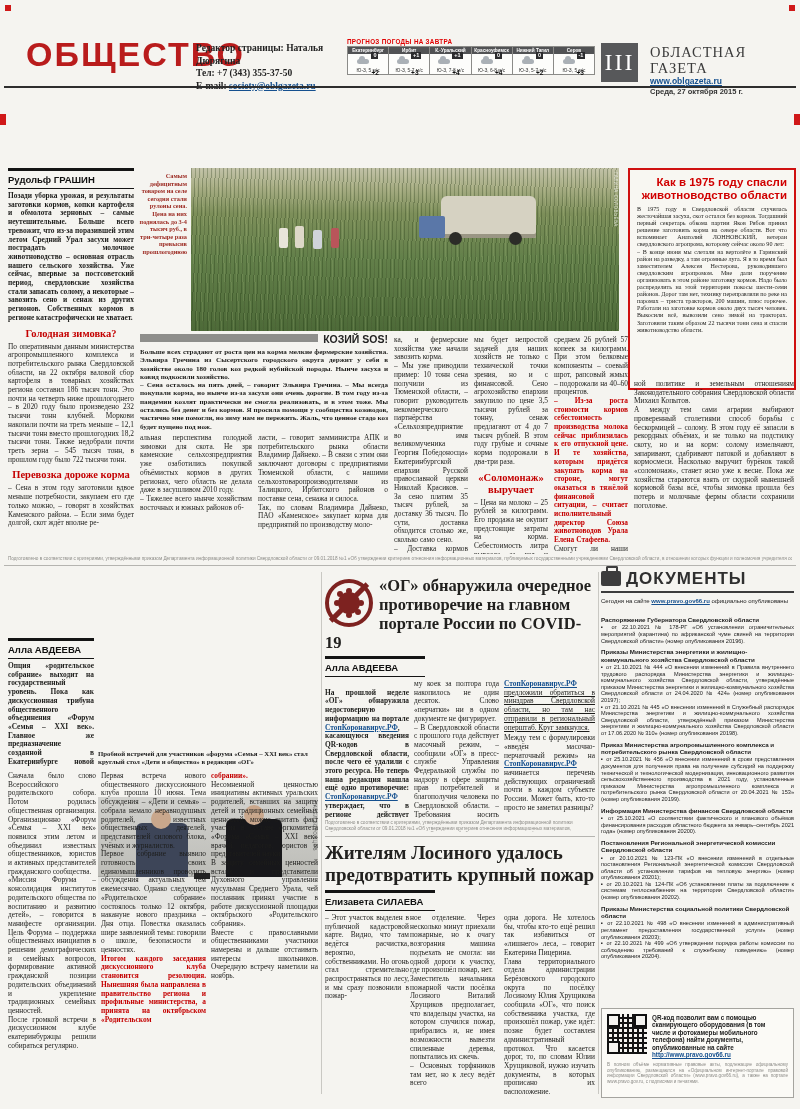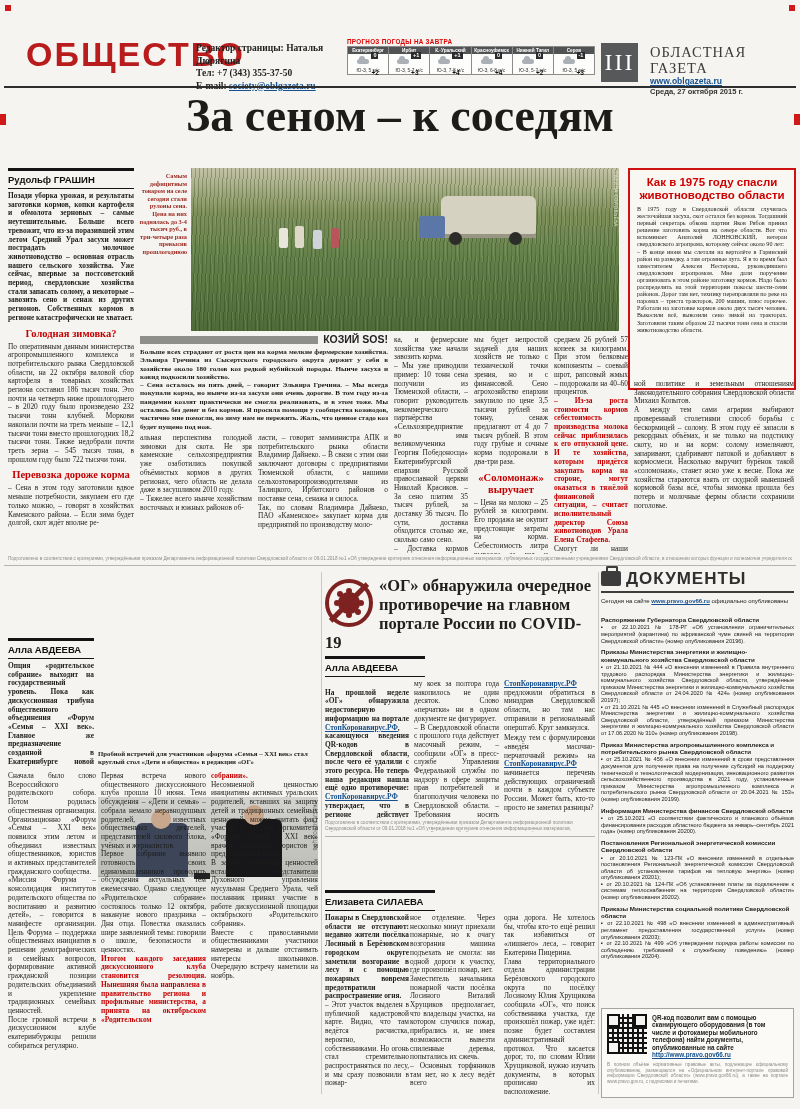--- a/index.html
+++ b/index.html
@@ -32,23 +32,23 @@
   .wd{font:4.8px/6px "Liberation Sans",sans-serif;color:#333;text-align:center;}
   .pgno{background:#57585a;color:#fff;font:24px/39px "Liberation Serif",serif;text-align:center;letter-spacing:2px;}
   .mast1{font:14.5px/16px "Liberation Serif",serif;color:#3b3b3b;letter-spacing:1px;}
   .mast2{font:bold 8.5px/11px "Liberation Sans",sans-serif;}
   .mast3{font:bold 7.5px/9px "Liberation Sans",sans-serif;color:#333;}
   .redmark{background:#d01818;}
   
   .mainh1{font:bold 46px/49px "Liberation Serif",serif;text-align:center;color:#1d1c1a;}
   .deck{font:bold 14.5px/17px "Liberation Serif",serif;text-align:center;color:#1d1c1a;}
   .box75{border:2px solid #cf1010;background:#f8f7f2;padding:6px 7px;}
-  .box75 .t{color:#d00000;font:bold 11.5px/13px "Liberation Sans",sans-serif;text-align:center;margin-bottom:4px;}
+  .box75 .t{color:#d00000;font:bold 11.5px/13px "Liberation Sans",sans-serif;text-align:right;margin-bottom:4px;}
   .box75 .b{font:6.1px/7.1px "Liberation Serif",serif;text-align:justify;white-space:pre-line;overflow:hidden;height:178px;}
-  .sosbar{display:flex;align-items:flex-end;gap:5px;}
+  .sosbar{display:flex;align-items:flex-start;gap:5px;}
   .sosbar .bar{flex:1;height:8px;background:#8e8e8b;}
   .sosbar .lbl{font:bold 10.5px/10px "Liberation Sans",sans-serif;color:#222;}
   .sostxt{font:bold 7.1px/8.3px "Liberation Serif",serif;text-align:justify;white-space:pre-line;overflow:hidden;}
   
   .ph{overflow:hidden;position:relative;}
   .ph1base{position:absolute;inset:0;background:linear-gradient(180deg,#c2c2a8 0%,#a7ad84 12%,#7d8f5a 28%,#63804a 55%,#4d6a38 100%);}
   .ph1tex{position:absolute;inset:0;background:repeating-linear-gradient(93deg,rgba(25,45,12,.28) 0 1px,transparent 1px 4px),repeating-linear-gradient(87deg,rgba(220,230,170,.12) 0 1px,transparent 1px 6px);}
   .hay{position:absolute;background:#d6d2c2;border-radius:6px 6px 2px 2px;box-shadow:inset 0 -4px 0 #9a9684;}
   .wheel{position:absolute;background:#2c2c28;border-radius:50%;}
   .tract{position:absolute;background:#5a77a8;border-radius:2px;}
@@ -159,21 +159,20 @@
   </div>
 
   <div class="abs pgno" style="left:601px;top:43px;width:37px;height:39px;">III</div>
   <div class="abs" style="left:650px;top:44px;width:146px;">
     <div class="mast1">ОБЛАСТНАЯ ГАЗЕТА</div>
     <div class="mast2"><span class="lnk">www.oblgazeta.ru</span></div>
     <div class="mast3">Среда, 27 октября 2015 г.</div>
   </div>
   <div class="abs" style="left:4px;top:86px;width:792px;border-top:2px solid #2e2e2e;"></div>
 
-  <div class="abs mainh1" style="left:60px;top:91px;width:680px;">За сеном – к соседям</div>
 
   <div class="abs" style="left:8px;top:168px;width:126px;height:448px;overflow:hidden;">
     <div class="byline">Рудольф ГРАШИН</div>
     <div class="bt bold" style="margin-top:3px;">Позади уборка урожая, и результаты заготовки кормов, копки картофеля и обмолота зерновых – самые неутешительные. Больше всего тревожит, что из-за поразившей этим летом Средний Урал засухи может пострадать молочное животноводство – основная отрасль нашего сельского хозяйства. Уже сейчас, впервые за постсоветский период, свердловские хозяйства стали запасать солому, а некоторые – завозить сено и сенаж из других регионов. Собственных кормов в регионе катастрофически не хватает.</div>
     <div class="rsub">Голодная зимовка?</div>
     <div class="bt">По оперативным данным министерства агропромышленного комплекса и потребительского рынка Свердловской области, на 22 октября валовой сбор картофеля в товарных хозяйствах региона составил 186 тысяч тонн. Это почти на четверть ниже прошлогоднего – в 2020 году было произведено 232 тысячи тонн клубней. Моркови накопали почти на треть меньше – 12,1 тысячи тонн вместо прошлогодних 18,2 тысячи тонн. Также недобрали почти треть зерна – 545 тысяч тонн, в прошлом году было 722 тысячи тонн.</div>
     <div class="rsub">Перевозка дороже корма</div>
     <div class="bt">– Сена в этом году заготовили вдвое меньше потребности, закупаем его где только можно, – говорят в хозяйствах Каменского района. – Если зима будет долгой, скот ждёт вполне ре-</div>
   </div>
 
@@ -270,29 +269,29 @@
 
   <div class="abs" style="left:325px;top:680px;width:84px;height:138px;overflow:hidden;">
     <p class="bt bold" style="margin:0;">
       <span>На прошлой неделе «ОГ» обнаружила недостоверную информацию на портале </span><span class="lnk">СтопКоронавирус.РФ</span><span>, касающуюся введения QR-кодов в Свердловской области, после чего её удалили с этого ресурса. Но теперь наша редакция нашла ещё одно противоречие: </span><span class="lnk">СтопКоронавирус.РФ</span><span> утверждает, что в регионе действует «масочно-перчаточный режим».</span>
     </p>
 
   </div>
   <div class="abs bt" style="left:414px;top:680px;width:85px;height:138px;">му коек за полтора года накопилось не один десяток. Слово «перчатки» ни в одном документе не фигурирует.
 – В Свердловской области с прошлого года действует масочный режим, – сообщили «ОГ» в пресс-службе Управления Федеральной службы по надзору в сфере защиты прав потребителей и благополучия человека по Свердловской области. – Требования носить перчатки в регионе не вводились.</div>
   <div class="abs" style="left:504px;top:680px;width:91px;height:138px;overflow:hidden;">
-    <p class="bt" style="margin:0;"><span class="lnk">СтопКоронавирус.РФ</span><span> предложили обратиться в минздрав Свердловской области, но там нас отправили в региональный оперштаб. Круг замкнулся.</span></p>
+    <p class="bt" style="margin:0;text-decoration:underline;"><span class="lnk">СтопКоронавирус.РФ</span><span> предложили обратиться в минздрав Свердловской области, но там нас отправили в региональный оперштаб. Круг замкнулся.</span></p>
     <p class="bt" style="margin:2px 0 0;"><span>Между тем с формулировки «введён масочно-перчаточный режим» на </span><span class="lnk">СтопКоронавирус.РФ</span><span> начинается перечень действующих ограничений почти в каждом субъекте России. Может быть, кто-то просто не заметил разницы?</span></p>
   </div>
   <div class="abs note" style="left:325px;top:820px;width:270px;height:12px;">Подготовлено в соответствии с критериями, утверждёнными приказом Департамента информационной политики Свердловской области от 09.01.2018 №1 «Об утверждении критериев отнесения информационных материалов, публикуемых государственными учреждениями Свердловской области, в отношении которых функции и полномочия учредителя осуществляет Департамент информационной политики Свердловской области, к социально значимой информации».</div>
   <div class="abs" style="left:325px;top:836px;width:270px;border-top:1px solid #b5b4b0;"></div>
 
+  <div class="abs fireh" style="left:325px;top:842px;width:270px;">Жителям Лосиного удалось предотвратить крупный пожар</div>
   <div class="abs byline" style="left:325px;top:890px;width:110px;">Елизавета СИЛАЕВА</div>
   <div class="abs" style="left:325px;top:914px;width:84px;height:180px;overflow:hidden;">
-    <div class="bt bold">Пожары в Свердловской области не отступают: недавно жители посёлка Лосиный в Берёзовском городском округе заметили возгорание в лесу и с помощью пожарных вовремя предотвратили распространение огня.</div>
     <div class="bt" style="margin-top:0;">– Этот участок выделен в публичной кадастровой карте. Видно, что там ведётся расчистка, вероятно, собственниками. Но огонь стал стремительно распространяться по лесу, и мы сразу позвонили в пожар-</div>
   </div>
   <div class="abs bt" style="left:390px;top:914px;width:85px;height:180px;margin-left:20px;">ное отделение. Через несколько минут приехали пожарные, но к очагу возгорания машина подъехать не смогла: ни одной дороги к участку, где произошёл пожар, нет.
 Заместитель начальника пожарной части посёлка Лосиного Виталий Хрущиков предполагает, что владельцы участка, на котором случился пожар, прибрались и, не имея возможности вывезти спиленные деревья, попытались их сжечь.
 – Основных торфяников там нет, но к лесу ведёт всего</div>
   <div class="abs dochdr" style="left:601px;top:570px;width:193px;">
     <div class="brief"></div>
     <div class="t">ДОКУМЕНТЫ</div>
   </div>
 

